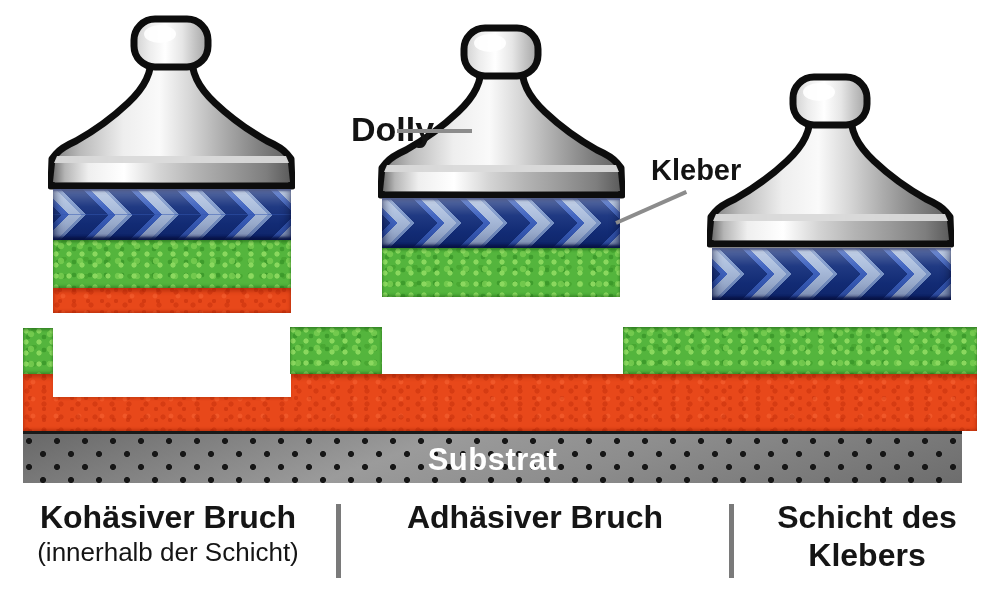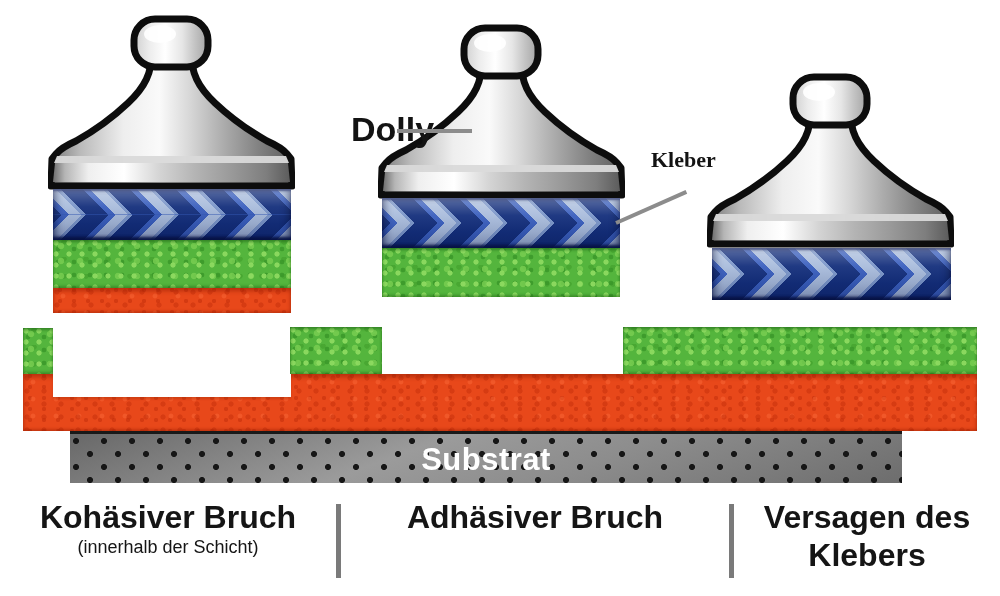--- a/index.html
+++ b/index.html
@@ -67,21 +67,21 @@
     font-weight:bold;font-size:31px;color:#ffffff;letter-spacing:.5px;}
 
   
   .callout{position:absolute;font-weight:bold;color:#131313;white-space:nowrap;}
   .leader{position:absolute;height:4px;background:#8c8c8c;}
 
   
   .captions{position:absolute;left:0;top:499px;width:1000px;display:flex;align-items:flex-start;}
   .cap{text-align:center;line-height:1.18;}
   .cap .t1{font-weight:bold;font-size:32px;}
-  .cap .t2{font-size:18px;}
+  .cap .t2{font-size:26px;}
   .vdiv{width:5px;height:74px;background:#7a7a7a;margin-top:5px;flex:none;}
   .notch{background:#ffffff;box-shadow:0 2px 2px rgba(150,40,0,.30);}
 </style>
 </head>
 <body>
 
 <div class="stage">
 
   <svg width="0" height="0" style="position:absolute" aria-hidden="true">
     <defs>
@@ -122,21 +122,21 @@
         <path d="M7,150 L240,150 L242,169 L5,169 Z" fill="url(#rimGrad)"></path>
       </g>
     </defs>
   </svg>
 
   <div class="abs coat-green" style="left:23px;top:328px;width:30px;height:46px;"></div>
   <div class="abs coat-green" style="left:290px;top:327px;width:92px;height:47px;"></div>
   <div class="abs coat-green" style="left:623px;top:327px;width:354px;height:47px;"></div>
   <div class="abs coat-orange" style="left:23px;top:374px;width:954px;height:57px;"></div>
   <div class="abs notch" style="left:53px;top:374px;width:238px;height:23px;"></div>
-  <div class="abs substrate" style="left:23px;top:431px;width:832px;height:52px;margin-left:47px;">
+  <div class="abs substrate" style="left:23px;top:431px;width:939px;height:52px;">
     <div class="substrate-label">Substrat</div>
   </div>
 
   <svg class="dolly" style="left:48px;top:13px;" viewBox="0 0 247 177">
       <use href="#dolly-shape"></use>
     </svg>
   <div class="abs kleber" style="left:53px;top:189px;width:238px;height:51px;"></div>
   <div class="abs coat-green" style="left:53px;top:240px;width:238px;height:48px;"></div>
   <div class="abs coat-orange" style="left:53px;top:288px;width:238px;height:25px;"></div>
 
@@ -147,31 +147,31 @@
   <div class="abs coat-green" style="left:382px;top:248px;width:238px;height:49px;"></div>
 
   <svg class="dolly" style="left:707px;top:71px;" viewBox="0 0 247 177">
       <use href="#dolly-shape"></use>
     </svg>
   <div class="abs kleber" style="left:712px;top:248px;width:239px;height:52px;"></div>
 
   <div class="callout" style="left:308px;top:110px;font-size:34px;margin-left:43px;">Dolly</div>
   <div class="leader" style="left:397px;top:129px;width:75px;"></div>
 
-  <div class="callout" style="left:651px;top:147px;font-size:22px;font-family:Liberation Serif, serif;">Kleber</div>
+  <div class="callout" style="left:651px;top:154px;font-size:29px;">Kleber</div>
   <div class="leader" style="left:616px;top:221px;width:77px;transform:rotate(-23.9deg);transform-origin:0 50%;"></div>
 
   <div class="captions">
     <div class="cap" style="width:336px;">
       <div class="t1">Kohäsiver Bruch</div>
       <div class="t2">(innerhalb der Schicht)</div>
     </div>
     <div class="vdiv"></div>
     <div class="cap" style="width:388px;">
       <div class="t1">Adhäsiver Bruch</div>
     </div>
     <div class="vdiv"></div>
     <div class="cap" style="flex:1;">
-      <div class="t1">Versagen des Klebers</div>
+      <div class="t1">Schicht des Klebers</div>
     </div>
   </div>
 
 </div>
 
 </body></html>

